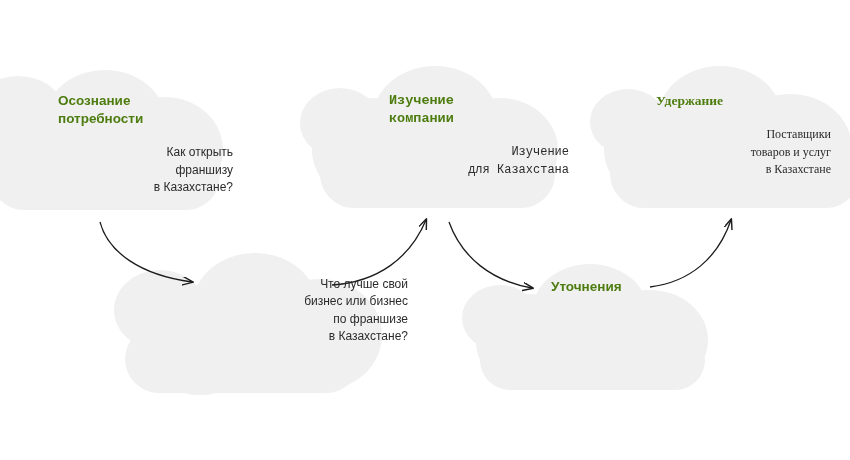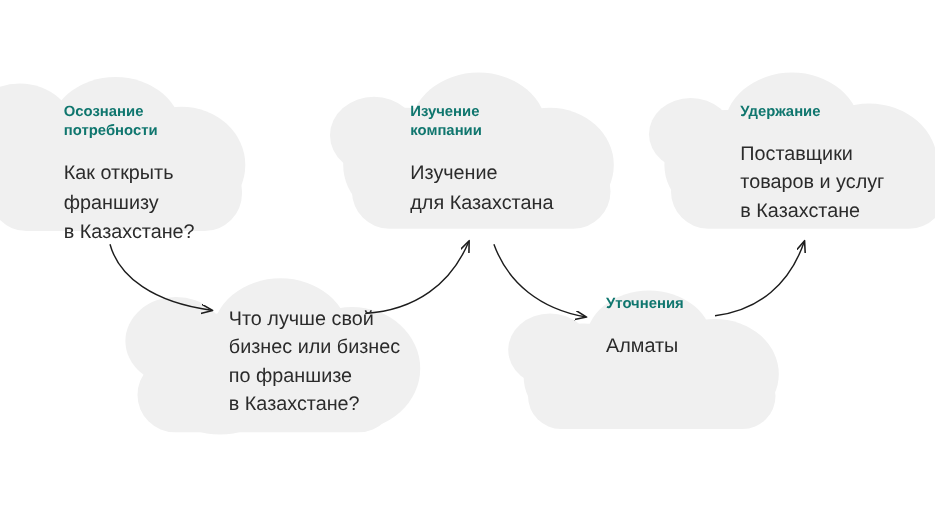--- a/index.html
+++ b/index.html
@@ -27,32 +27,33 @@
   .clouds-layer { z-index: 1; }
   .arrows-layer { z-index: 2; }
   .labels-layer { position: absolute; left: 0; top: 0; width: 850px; height: 460px; z-index: 3; }
 
   .node {
     position: absolute;
   }
   .node-title {
     font-size: 13.5px;
     font-weight: bold;
-    color: #0f766e;
+    color: #4d7c0f;
     line-height: 1.35;
     white-space: pre-line;
     margin: 0 0 16px 0;
   }
   .node-text {
-    font-size: 18px;
+    font-size: 12px;
     font-weight: normal;
     color: #2b2b2b;
     line-height: 1.45;
     white-space: pre-line;
     margin: 0;
+    text-align: right;
   }
 </style>
 </head>
 <body>
 
 <div id="stage">
 
   <svg class="clouds-layer" viewBox="0 0 850 460">
     <g fill="#f0f0f0">
 
@@ -122,33 +123,32 @@
 в Казахстане?</p>
     </div>
 
     <div class="node" style="left:208px; top:276px; width:200px;">
       <p class="node-text">Что лучше свой
 бизнес или бизнес
 по франшизе
 в Казахстане?</p>
     </div>
 
-    <div class="node" style="left:373px; top:92px; width:180px;">
+    <div class="node" style="left:389px; top:92px; width:180px;font-family:Liberation Mono, monospace;">
       <p class="node-title">Изучение
 компании</p>
       <p class="node-text">Изучение
 для Казахстана</p>
     </div>
 
-    <div class="node" style="left:551px; top:267px; width:170px;">
+    <div class="node" style="left:551px; top:278px; width:170px;">
       <p class="node-title">Уточнения</p>
-      <p class="node-text">Алматы</p>
     </div>
 
-    <div class="node" style="left:673px; top:92px; width:175px;">
+    <div class="node" style="left:656px; top:92px; width:175px;font-family:Liberation Serif, serif;">
       <p class="node-title">Удержание</p>
       <p class="node-text">Поставщики
 товаров и услуг
 в Казахстане</p>
     </div>
 
   </div>
 </div>
 
 </body></html>

